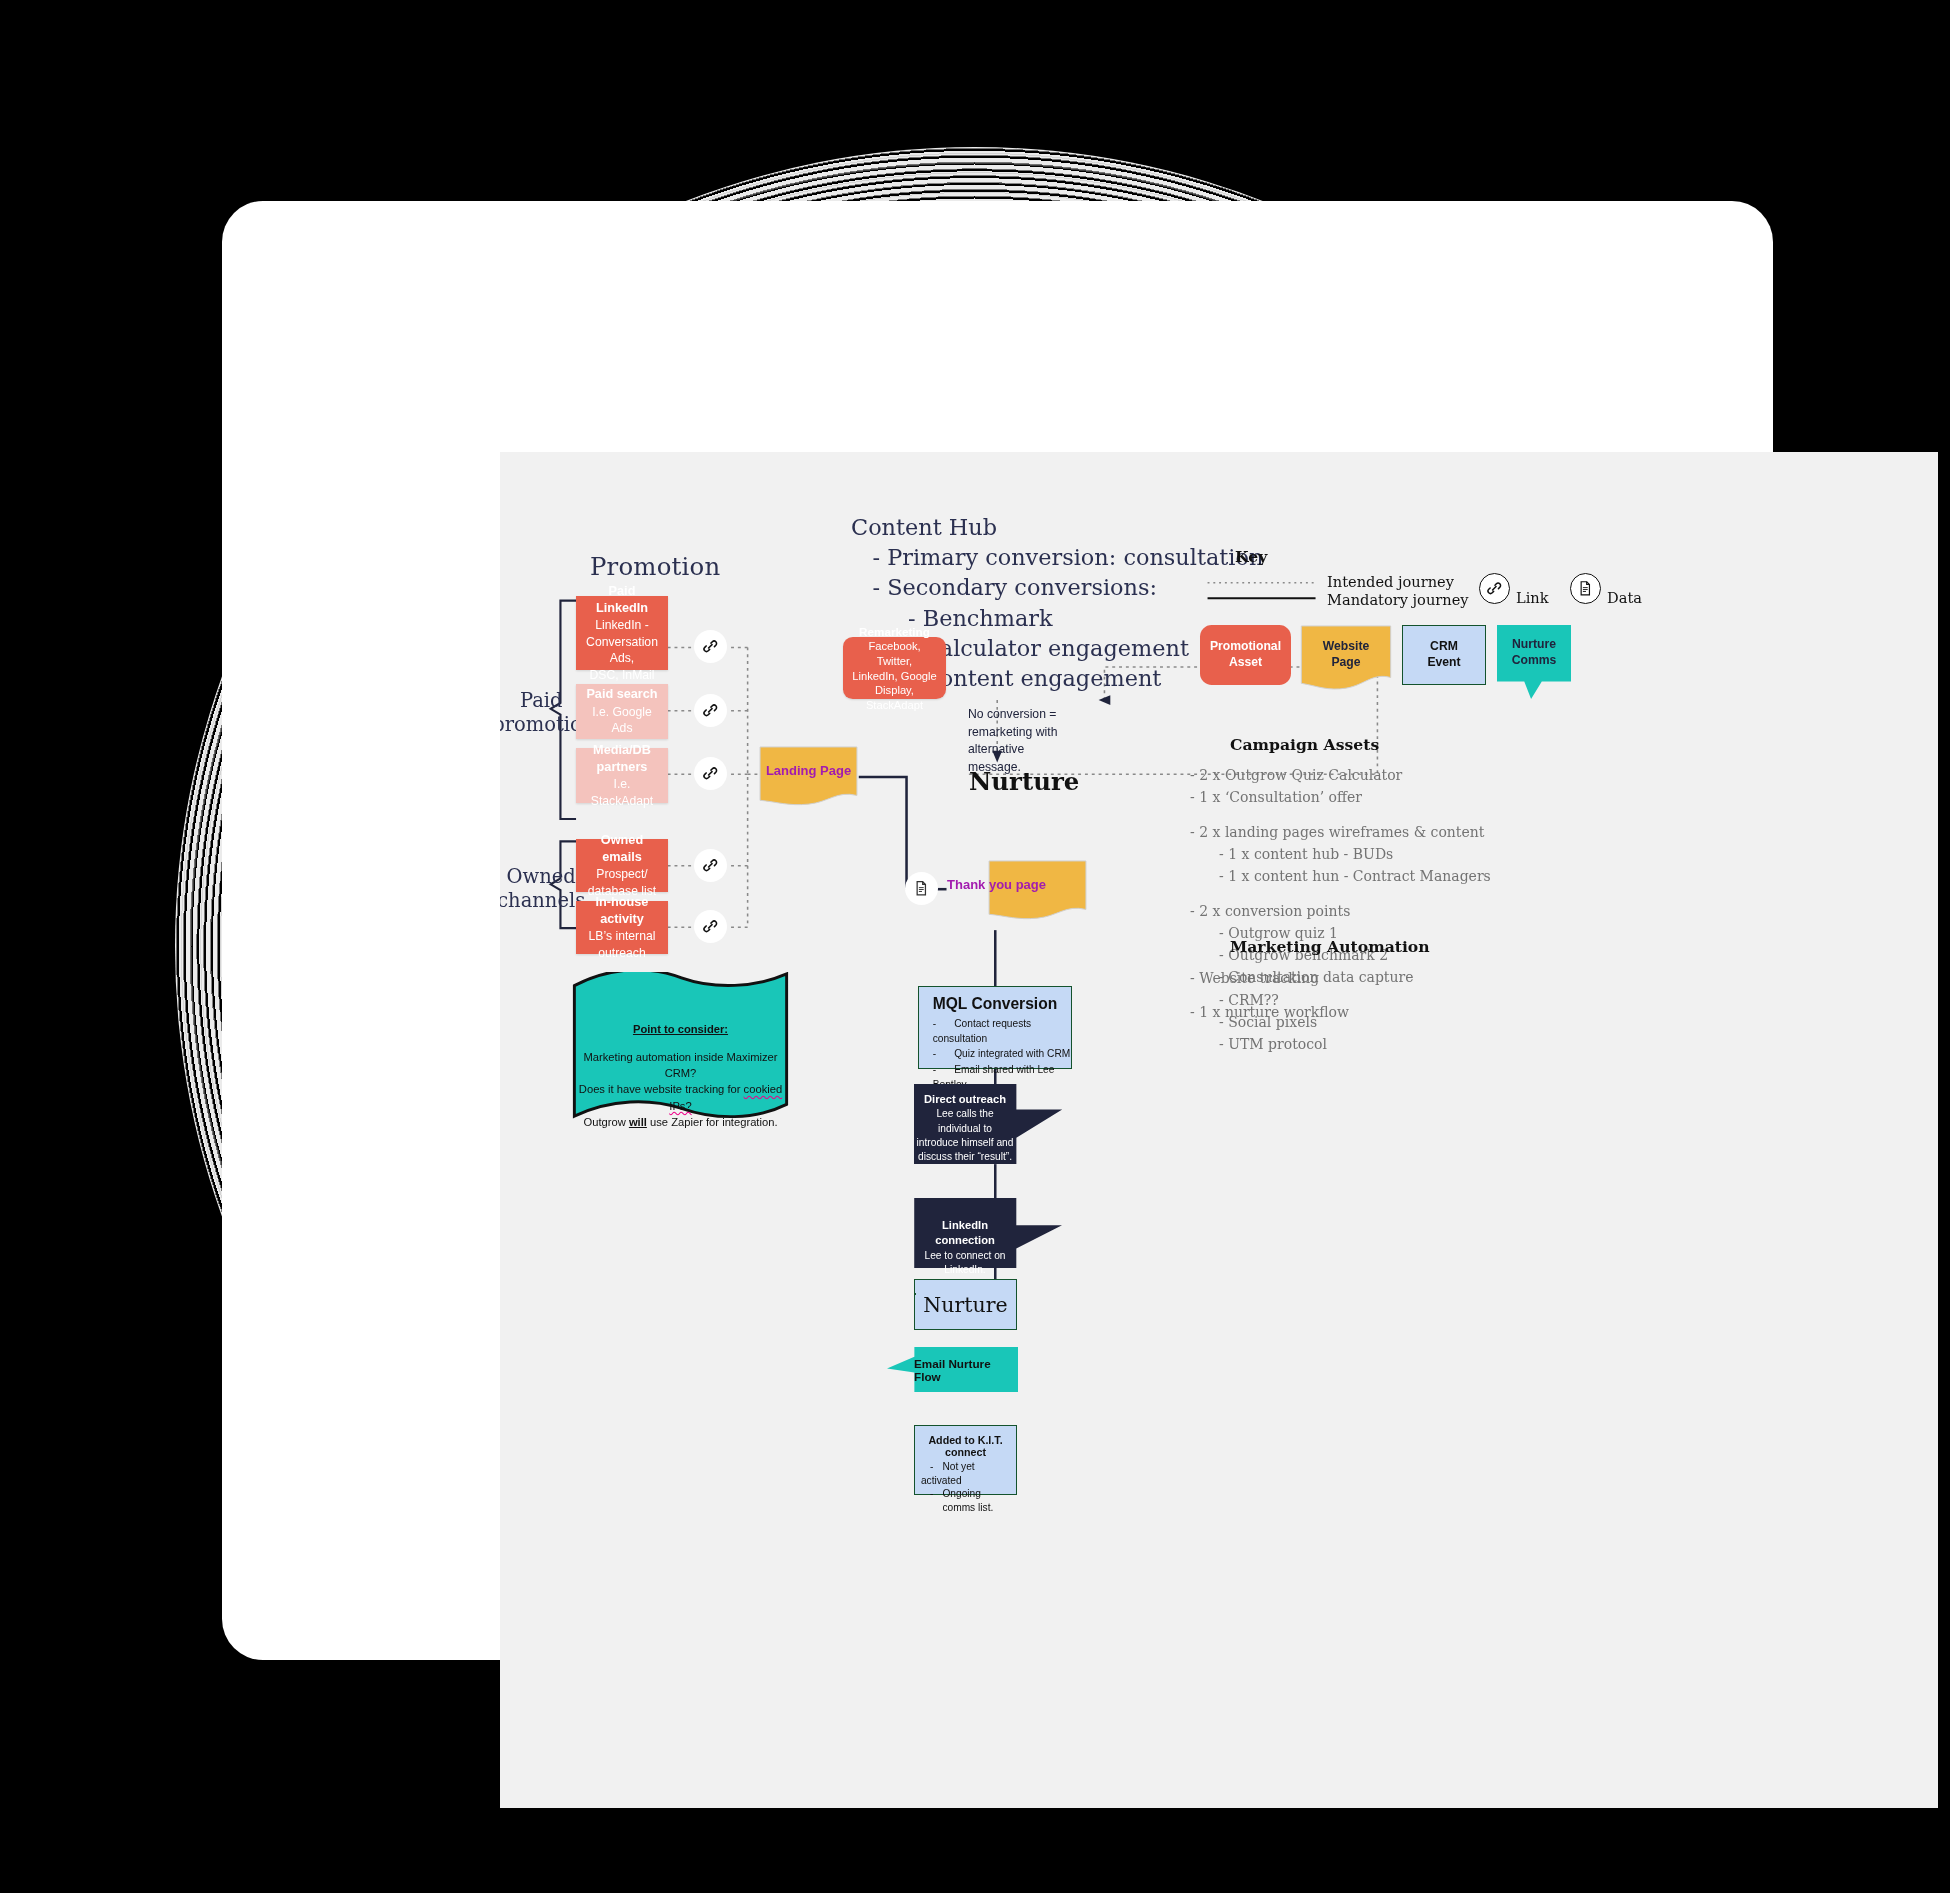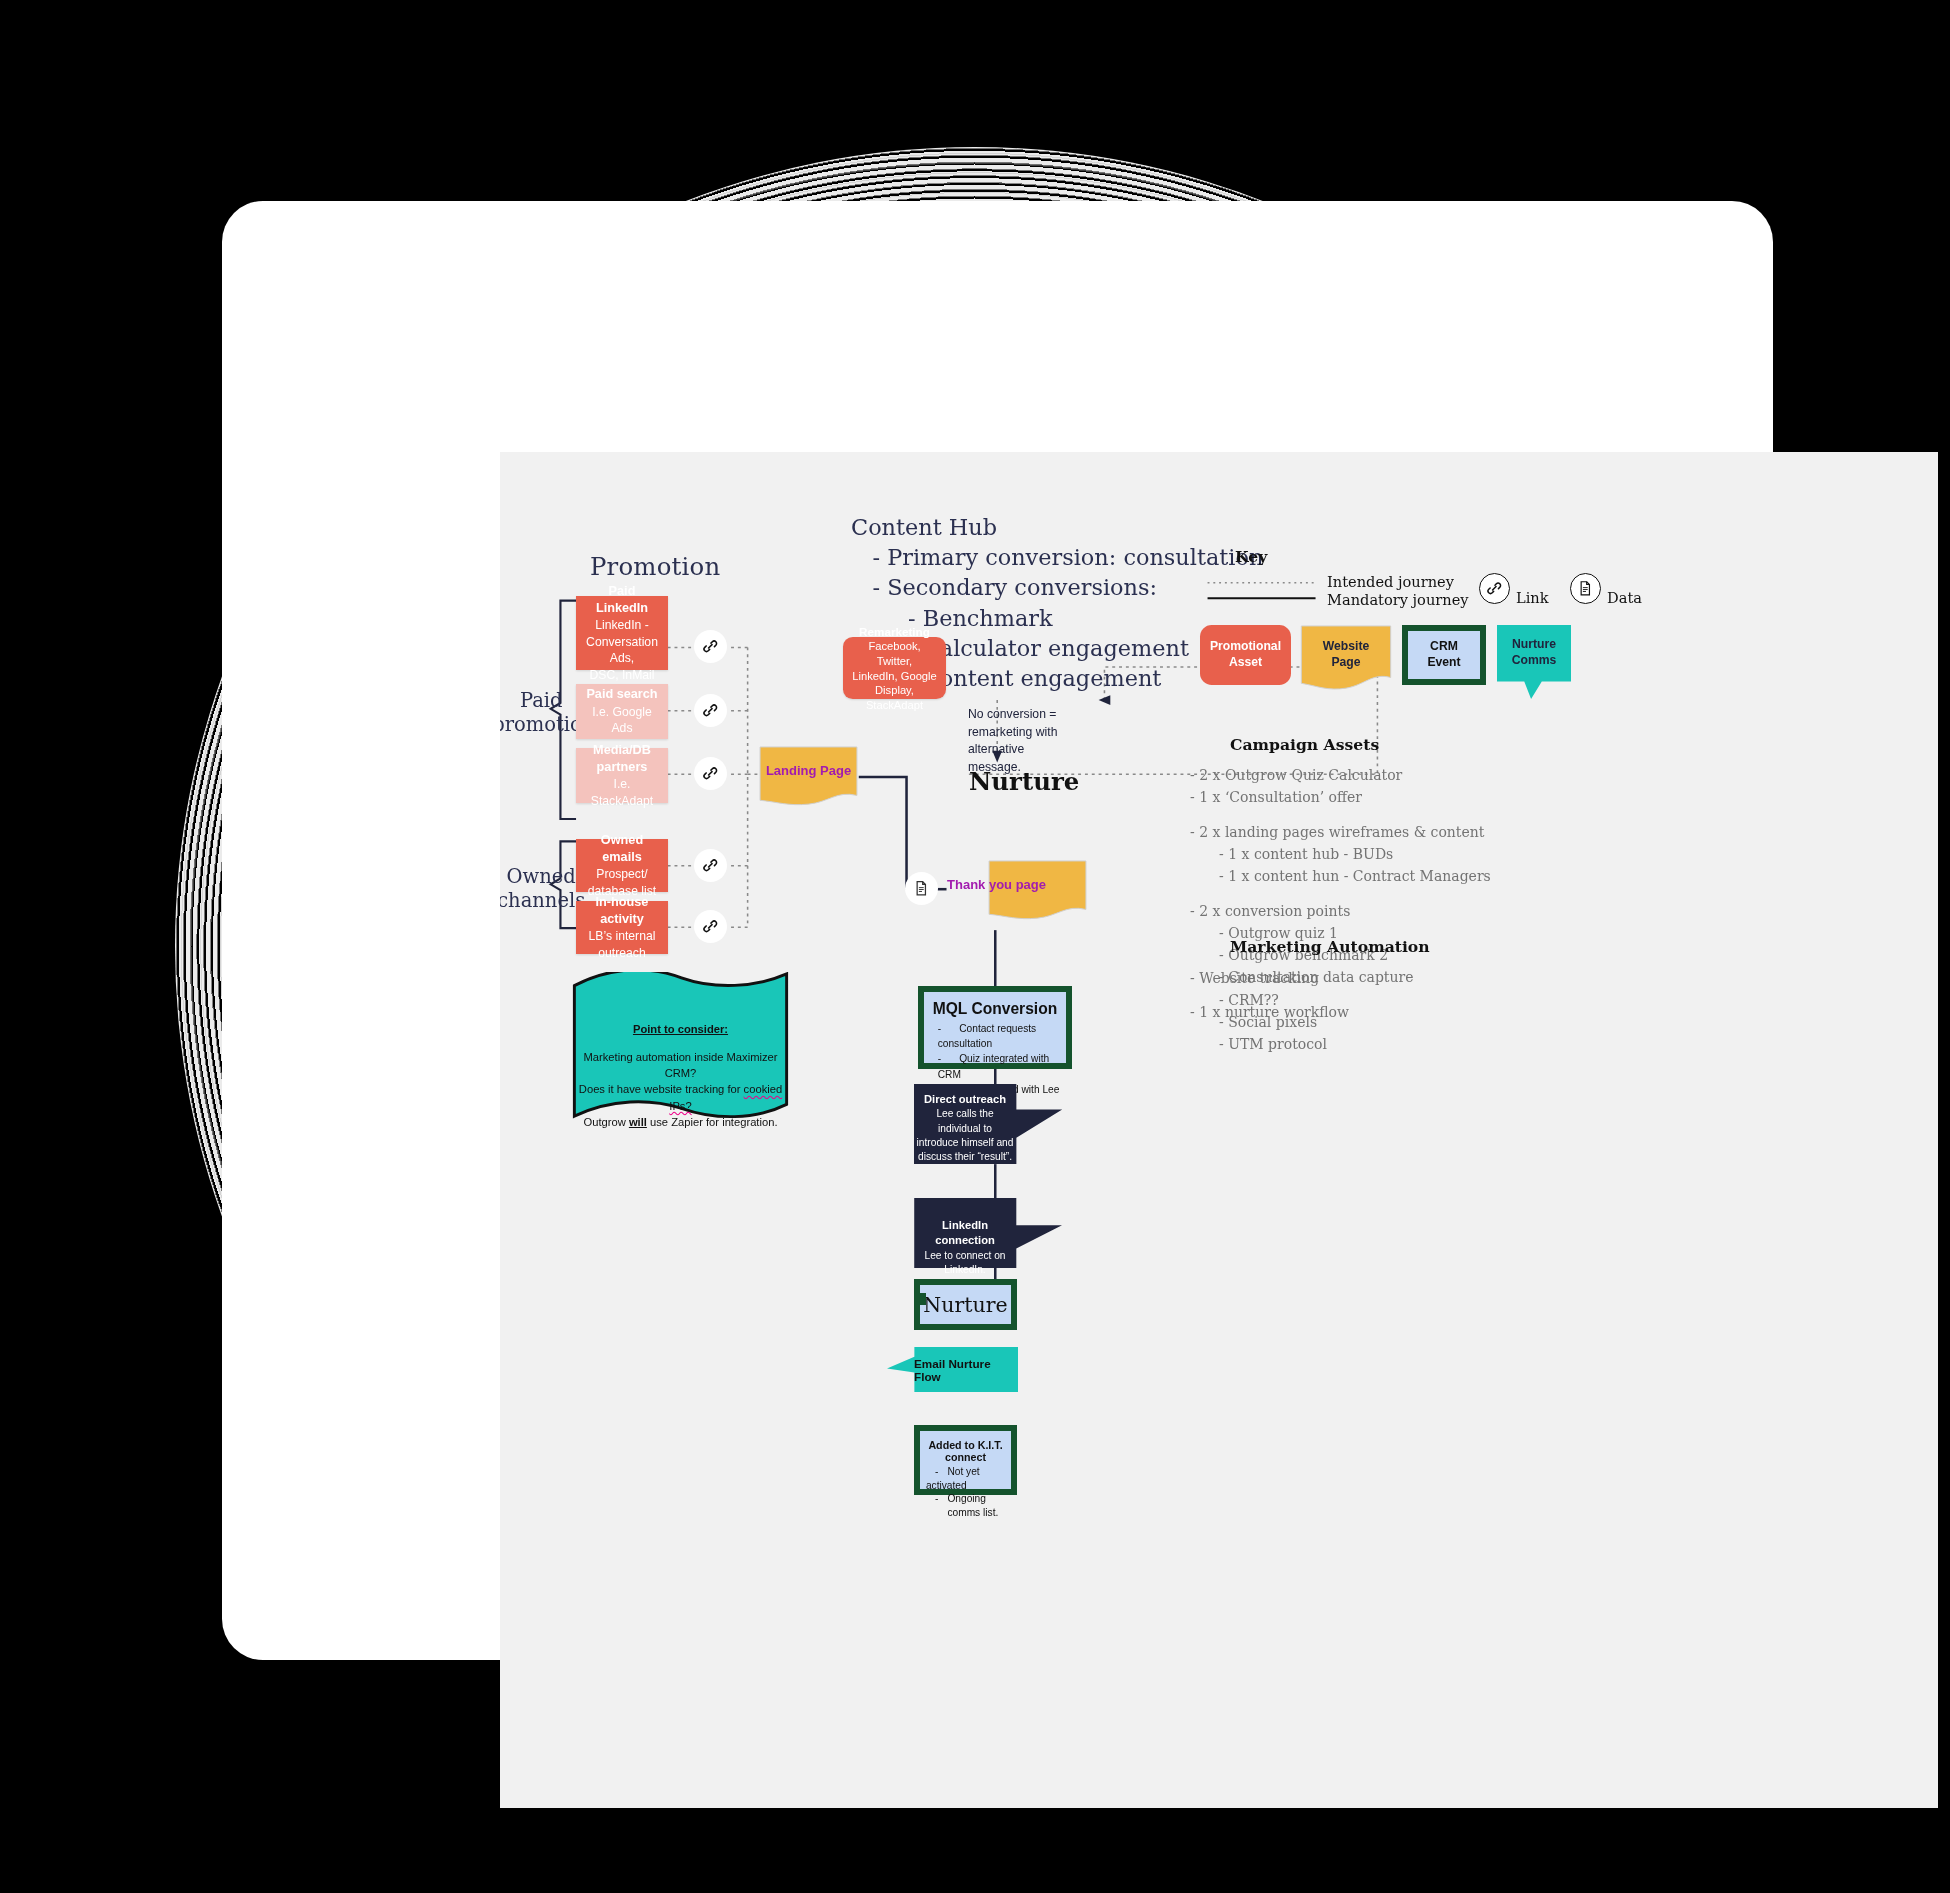--- a/index.html
+++ b/index.html
@@ -74,21 +74,21 @@
 
   
   .page-shape { position:absolute; }
   .page-shape .lbl{
     position:absolute; inset:0; display:flex; align-items:center; justify-content:center;
     font-weight:bold; font-size:13px; color:#a21caf; padding-bottom:13.7px; text-align:center;
   }
 
   
   .crm {
-    background:#c5d9f5; border:6px solid #14532d; color:#111;
+    background:#c5d9f5; border:1px solid #14532d; color:#111;
   }
 
   .key-title{ font-family:"DejaVu Serif", serif; font-weight:bold; color:#111; font-size:15.6px;margin-left:38px; }
   .key-txt{ font-family:"DejaVu Serif", serif; color:#111; font-size:14.6px; line-height:1.25; }
   .assets-list{ font-family:"DejaVu Serif", serif; color:#737373; font-size:14px; line-height:1.58; }
   .assets-list .ind1{ padding-left:29px; }
   .assets-list .gap{ height:12.7px; }
 
   .note-txt{ font-size:12.2px; color:#20243c; line-height:1.45; }
   .bracket { stroke:#20243c; fill:none; stroke-width:2.2; }

